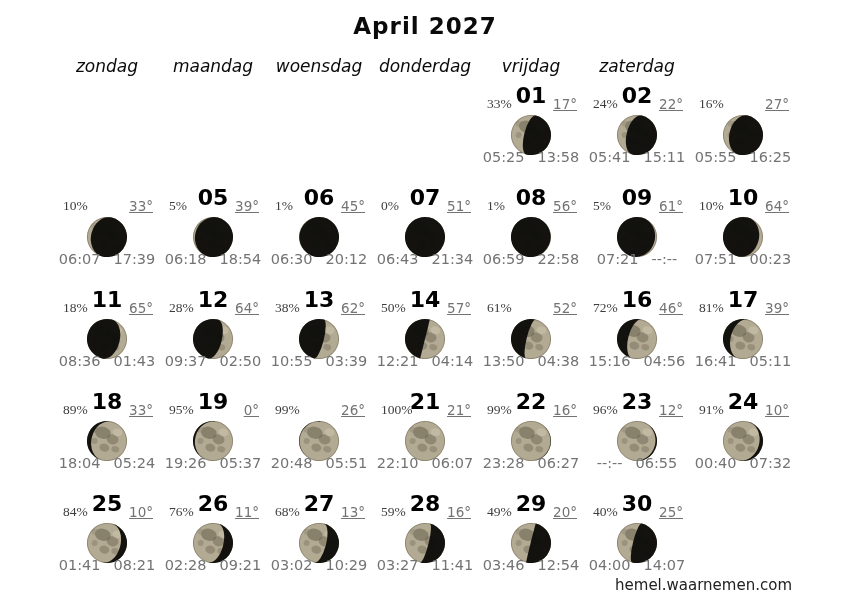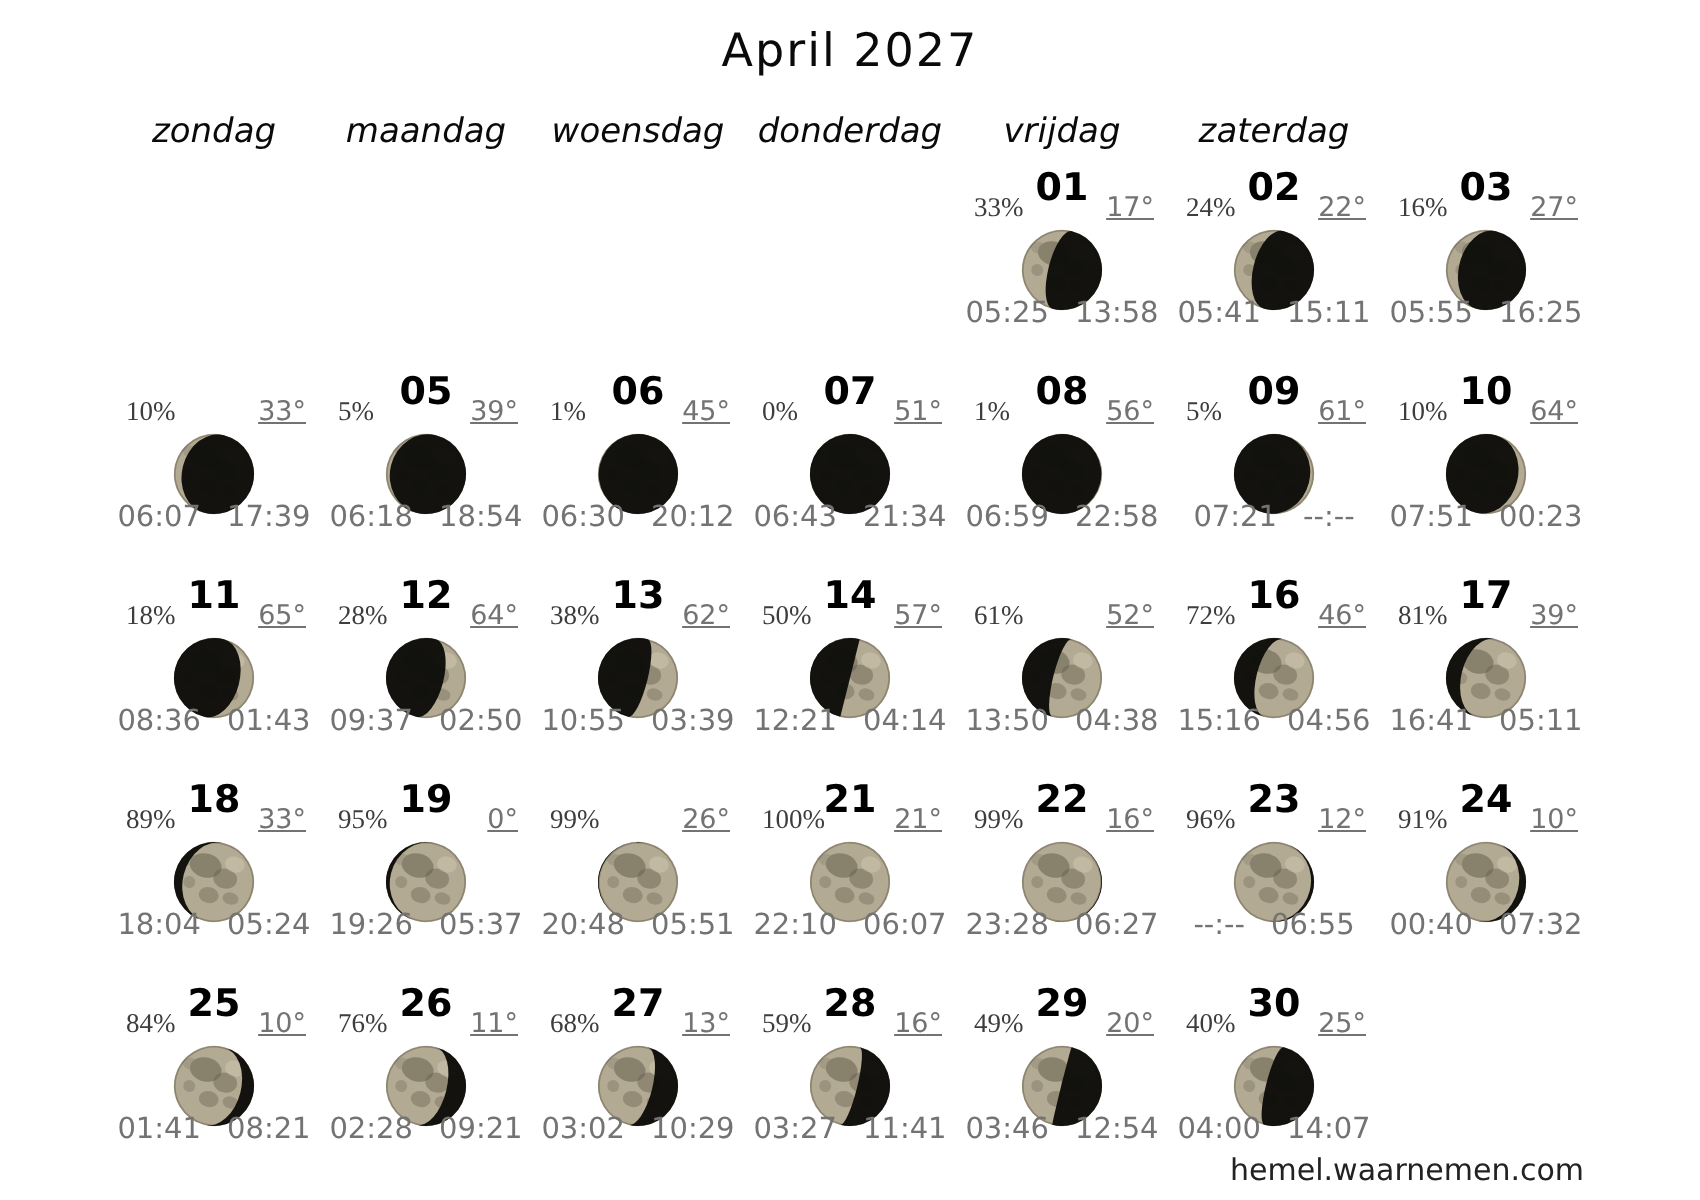--- a/index.html
+++ b/index.html
@@ -8,21 +8,21 @@
     background: #ffffff;
     font-family: "DejaVu Sans", "Liberation Sans", sans-serif;
     overflow: hidden;
     position: relative;
   }
   .page { position: absolute; inset: 0; width: 850px; height: 600px; }
 
   .title {
     position: absolute; top: 13px; left: 0; width: 850px;
     text-align: center;
-    font-size: 23px; font-weight: normal; color: #0a0a0a;
+    font-size: 23px; font-weight: bold; color: #0a0a0a;
     letter-spacing: 1px;
   }
 
   .weekdays {
     position: absolute; top: 56px; left: 54px;
     display: grid; grid-template-columns: repeat(7, 106px);
   }
   .weekday {
     text-align: center;
     font-size: 17px; color: #0a0a0a; font-style: italic;
@@ -32,21 +32,21 @@
     position: absolute; top: 87px; left: 54px;
     display: grid;
     grid-template-columns: repeat(7, 106px);
     grid-template-rows: repeat(5, 102px);
   }
   .day-cell { position: relative; width: 106px; height: 102px; }
 
   .day-num {
     position: absolute; top: -4px; left: 0; right: 0;
     text-align: center;
-    font-size: 19px; font-weight: bold; color: #000;
+    font-size: 22px; font-weight: bold; color: #000;
   }
   .pct {
     position: absolute; top: 9px; left: 9px;
     font-size: 13.5px; color: #3d3d3d; font-family: Liberation Serif, serif;
   }
   .deg {
     position: absolute; top: 9px; right: 7px;
     font-size: 13.5px; color: #737373; text-decoration: underline;
   }
   .moon {
@@ -129,21 +129,20 @@
               <path d="M 0 -20 A 20 20 0 0 1 0 20 A 10.40 20 0 0 1 0 -20 Z" fill="#0c0b08" opacity="0.955"></path>
             </g>
           </svg>
         </div>
     <div class="times">
       <span>05:41</span>
       <span>15:11</span>
     </div>
   </div>
       <div class="day-cell" style="grid-area: 1 / 7;">
-    <div class="day-num">03</div>
     <div class="pct">16%</div>
     <div class="deg">27°</div>
     <div class="moon">
           <svg viewBox="-22 -22 44 44" width="44" height="44">
             <g transform="rotate(14)">
               <circle r="20" fill="#b3aa93"></circle>
               <ellipse cx="-6" cy="-7" rx="8" ry="6" fill="#5e5746" opacity="0.5"></ellipse>
               <ellipse cx="5" cy="-3" rx="6" ry="5" fill="#68604f" opacity="0.45"></ellipse>
               <ellipse cx="-1" cy="7" rx="5" ry="4" fill="#68604f" opacity="0.4"></ellipse>
               <ellipse cx="10" cy="6" rx="4" ry="3" fill="#736a58" opacity="0.4"></ellipse>

